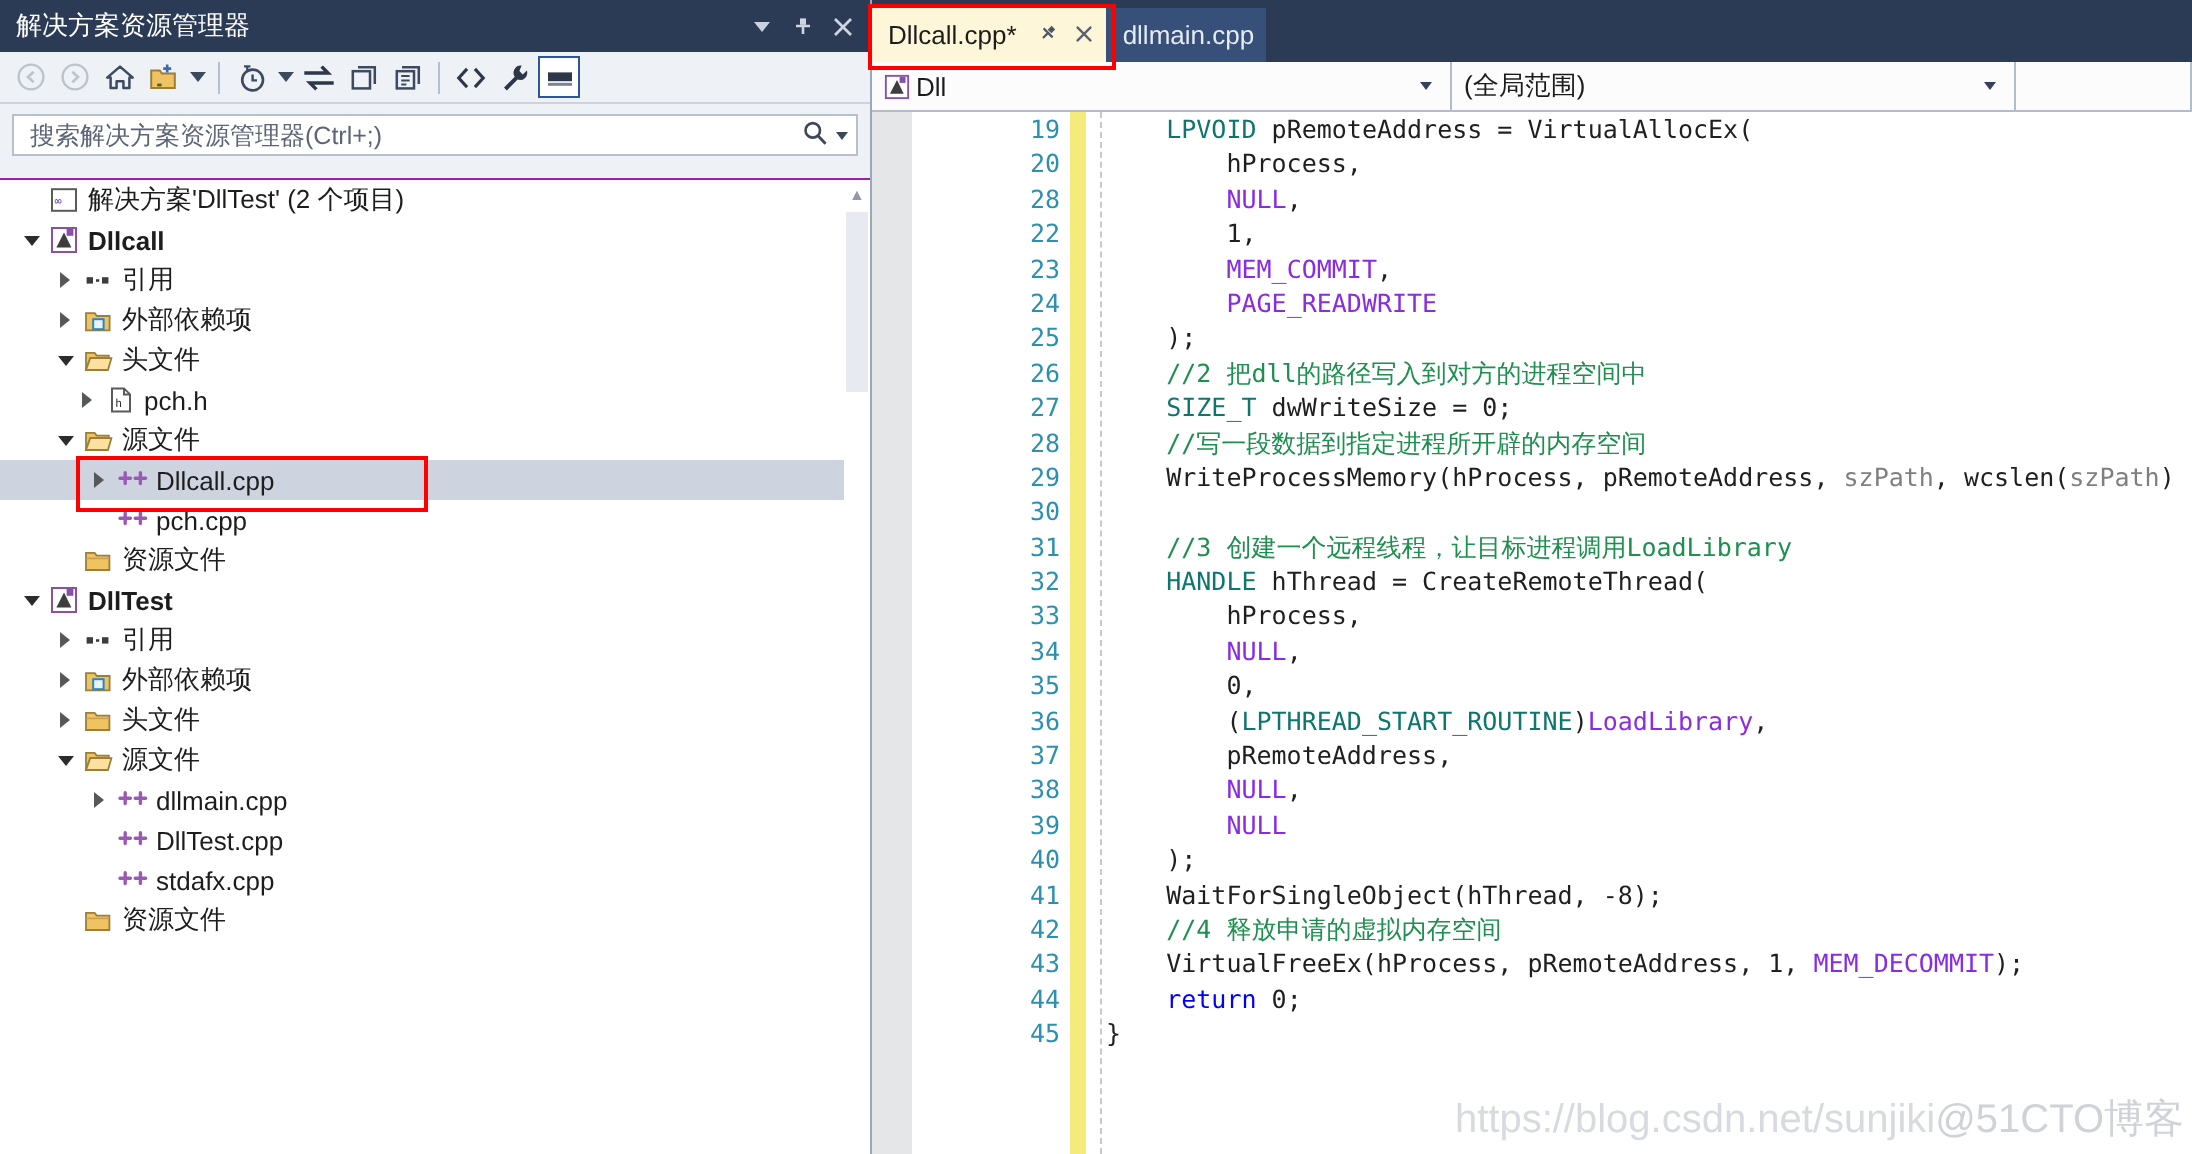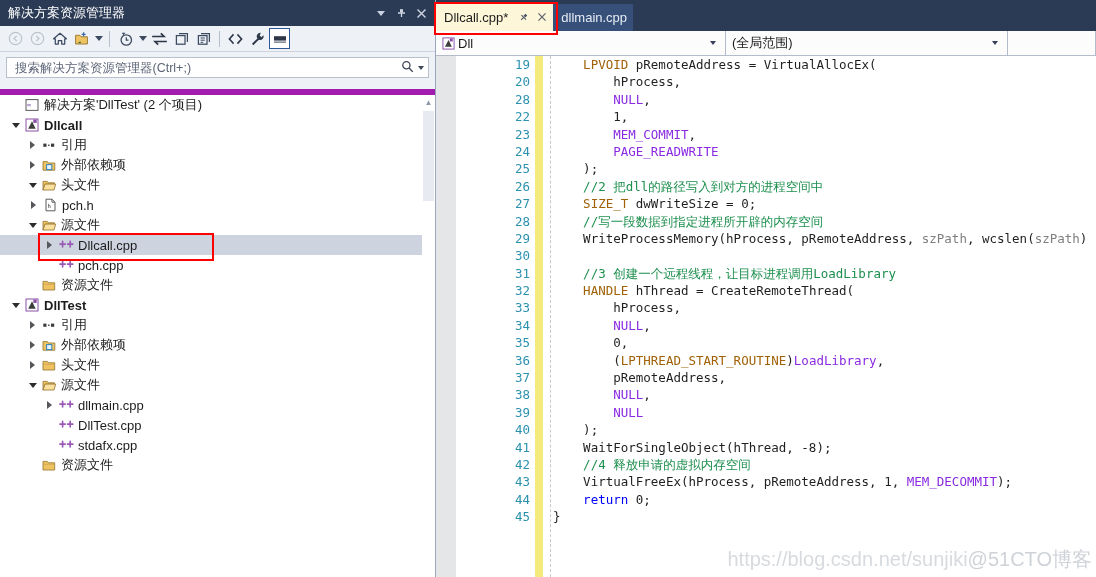--- a/index.html
+++ b/index.html
@@ -54,21 +54,21 @@
   .se-search input{
     border:0;outline:0;flex:1;font-family:inherit;font-size:12.5px;color:#3a4558;background:transparent;
   }
   .se-search input::placeholder{color:#5d6577;opacity:1;}
   .srch-ico{color:#3d4758;font-size:13px;margin-left:3px;}
   .srch-car{width:0;height:0;border-left:3px solid transparent;border-right:3px solid transparent;border-top:4px solid #3d4758;margin-left:4px;}
 
   
   .se-tree{
     position:absolute;left:0;right:0;top:89px;bottom:0;background:#ffffff;
-    overflow:hidden;border-top:6px solid #a21caf;
+    overflow:hidden;border-top:1px solid #a21caf;
   }
   .tree-scroll{position:absolute;right:0;top:0;width:13px;bottom:0;background:#ffffff;}
   .tree-scroll .up,.tree-scroll .dn{
     width:13px;height:14px;display:flex;align-items:center;justify-content:center;color:#8e99ac;font-size:8px;
   }
   .tree-scroll .thumb{position:absolute;left:1px;top:16px;width:11px;height:90px;background:#e7eaf0;}
   .tree-inner{position:absolute;left:0;right:13px;top:0;bottom:0;}
 
   .row{
     height:20px;display:flex;align-items:center;white-space:nowrap;
@@ -126,21 +126,21 @@
   .codebody{position:absolute;left:0;right:0;top:0;bottom:0;font-family:"DejaVu Sans Mono","Liberation Mono",monospace;font-size:12.5px;}
   .cl{height:17.4px;line-height:17.4px;white-space:pre;position:relative;}
   .ln{
     position:absolute;left:42px;width:52px;text-align:right;color:#2b91af;font-size:12.5px;
     font-family:"DejaVu Sans Mono","Liberation Mono",monospace;
   }
   .ctxt{position:absolute;left:117px;white-space:pre;}
   .guide{position:absolute;left:114px;top:0;bottom:0;width:0;border-left:1px dashed #c8c8c8;}
 
   .k{color:#0000ff;}       
-  .t{color:#a16207;}       
+  .t{color:#0f766e;}       
   .m{color:#8a2be2;}       
   .cm{color:#1d8f4e;}      
   .pl{color:#7f7f7f;}      
   .n{color:#1f1f1f;}
 
   .wm{
     position:absolute;right:4px;bottom:4px;color:#d7dade;font-size:20px;
     font-family:Liberation Sans, sans-serif;white-space:nowrap;pointer-events:none;
   }
   .wm .wm2{color:#cfd3d8;}
@@ -321,21 +321,21 @@
               <span class="tri-d"></span>
             </span>
             <span class="ico">
               <svg width="15" height="14" viewBox="0 0 15 14">
                 <path d="M1 3.4h4.3l1 1.4h6.1v1.3H3.1L1 12z" fill="#f0c362" stroke="#9b7e3a" stroke-width=".9"></path>
                 <path d="M3.1 6.1h10.6L12 12H1z" fill="#fbe0a0" stroke="#9b7e3a" stroke-width=".9"></path>
               </svg>
             </span>
             <span class="lbl">头文件</span>
           </div>
-          <div class="row" style="padding-left: 26px; text-align: right;">
+          <div class="row" style="padding-left: 36px; text-align: right;">
             <span class="exp">
               <span class="tri-r"></span>
             </span>
             <span class="ico">
               <svg width="13" height="14" viewBox="0 0 13 14">
                 <path d="M2 1.2h6l3 3v8.6H2z" fill="#fff" stroke="#5a5a5a" stroke-width="1"></path>
                 <path d="M8 1.2v3h3" fill="none" stroke="#5a5a5a" stroke-width="1"></path>
                 <text x="3.6" y="10.4" font-size="5.6" fill="#2b2b2b" font-family="monospace">h</text>
               </svg>
             </span>

